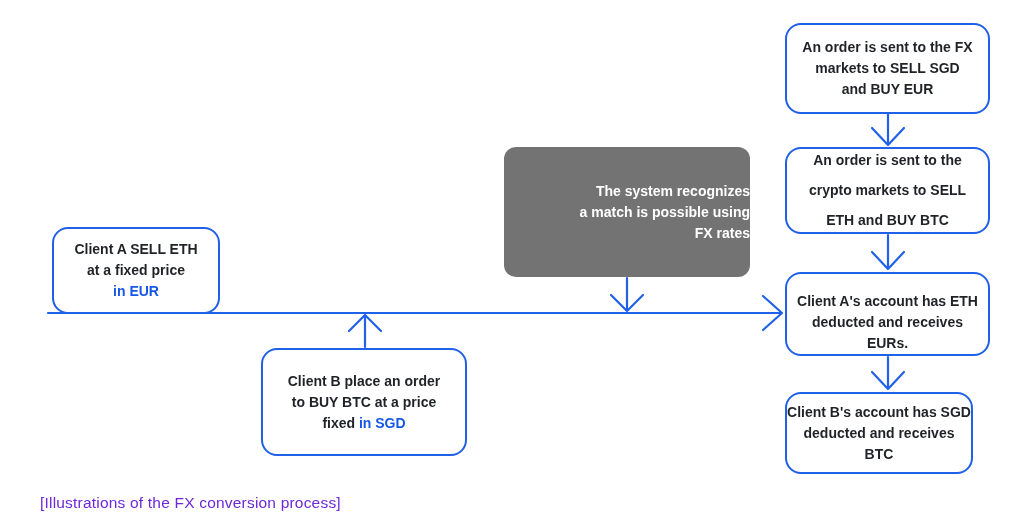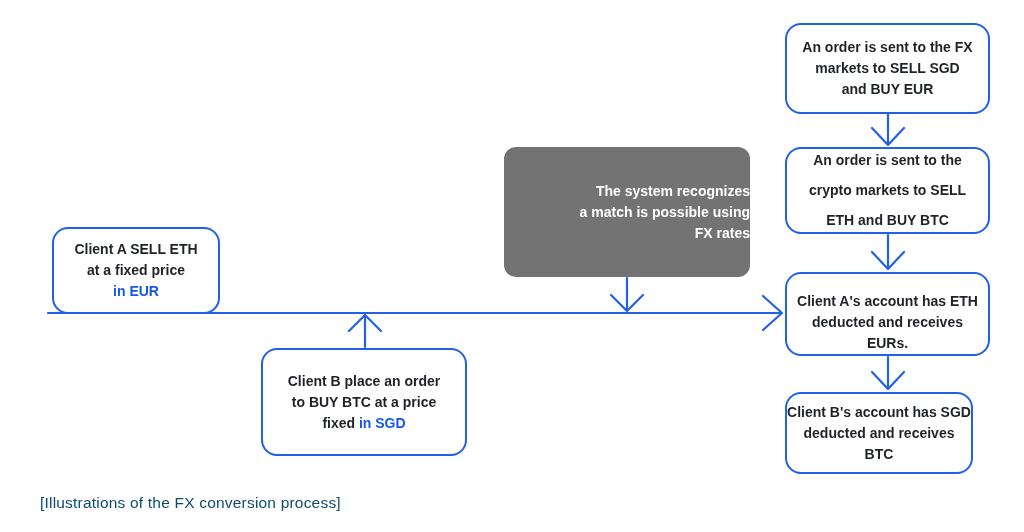--- a/index.html
+++ b/index.html
@@ -57,21 +57,21 @@
   }
   .accent {
     color: #1657e8;
   }
   .caption {
     position: absolute;
     left: 40px;
     top: 494px;
     font-size: 15.5px;
     font-weight: 400;
-    color: #0c4a6e;
+    color: #6d28d9;
     letter-spacing: 0.2px;
   }
   .box-client-a        { left: 52px;  top: 190px; width: 168px; height: 87px; margin-top: 37px; }
   .box-client-b        { left: 261px; top: 348px; width: 206px; height: 108px; }
   .box-system          { left: 504px; top: 147px; width: 246px; height: 130px; }
   .box-fx-order        { left: 785px; top: 23px;  width: 205px; height: 91px; }
   .box-crypto-order    { left: 785px; top: 147px; width: 205px; height: 87px; gap: 9px; }
   .box-client-a-account{ left: 785px; top: 272px; width: 205px; height: 84px; justify-content: flex-end; }
   .box-client-b-account{ left: 785px; top: 392px; width: 188px; height: 82px; }
 </style>

